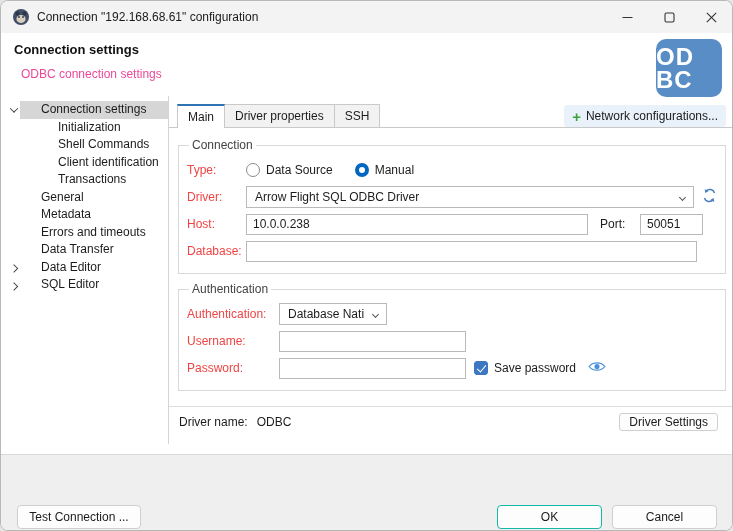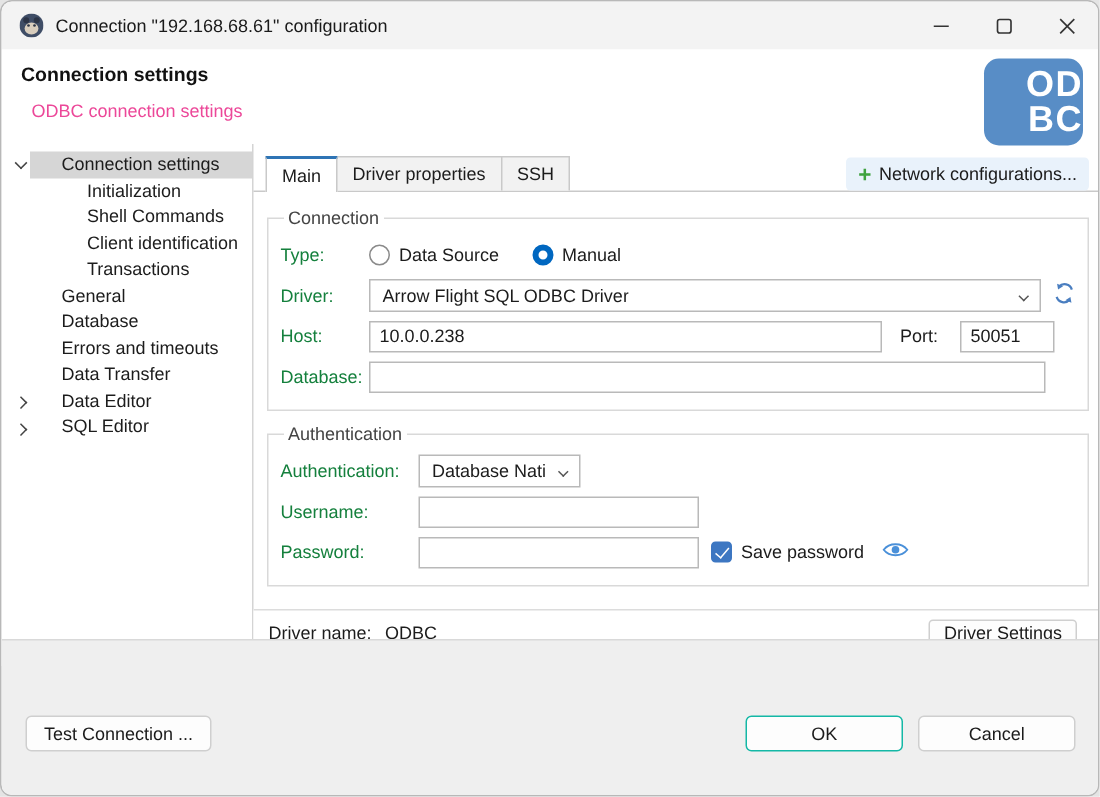--- a/index.html
+++ b/index.html
@@ -13,21 +13,21 @@
   .titlebar { height:32px; background:#f3f3f3; display:flex; align-items:center; padding-left:12px; }
   .app-icon { width:16px; height:16px; margin-right:8px; flex:0 0 auto; }
   .win-title { font-size:12px; color:#1a1a1a; flex:1 1 auto; }
   .win-controls { display:flex; height:32px; }
   .win-btn { width:42px; height:32px; border:0; background:transparent; display:flex; align-items:center; justify-content:center; cursor:default; }
   
   .header { height:63px; background:#fff; position:relative; }
   .h-title { position:absolute; left:13px; top:9px; font-size:13px; font-weight:700; color:#111; }
   .h-sub { position:absolute; left:20px; top:34px; font-size:12px; color:#ec4899; }
   .logo { position:absolute; right:10px; top:6px; width:66px; height:58px; background:#588dc6; border-radius:10px;
-          display:flex; flex-direction:column; align-items:flex-end; justify-content:center; z-index:5; }
+          display:flex; flex-direction:column; align-items:flex-start; justify-content:center; z-index:5; }
   .logo span { color:#fff; font-weight:700; font-size:24px; line-height:23px; letter-spacing:1px; }
   
   .body { display:flex; height:348px; background:#fff; }
   .sidebar { width:168px; flex:0 0 168px; border-right:1px solid #d4d4d4; padding-top:5px; }
   .trow { display:flex; align-items:center; height:17.5px; cursor:default; }
   .chevbox { width:12px; margin-left:7px; display:flex; align-items:center; justify-content:center; flex:0 0 12px; }
   .chev-down { width:6px; height:6px; border-right:1.3px solid #444; border-bottom:1.3px solid #444; transform:rotate(45deg) translate(-1px,-1px); }
   .chev-right { width:6px; height:6px; border-right:1.3px solid #444; border-bottom:1.3px solid #444; transform:rotate(-45deg) translate(-1px,1px); }
   .tlab { flex:1 1 auto; padding-left:21px; line-height:17.5px; white-space:nowrap; }
   .tlab.lv2 { padding-left:38px; }
@@ -40,21 +40,21 @@
          background:#f2f2f2; margin-right:-1px; position:relative;margin-top:44px; }
   .tab.selected { background:#fff; border-top:2px solid #2e74b5; height:24px; margin-bottom:-1px; z-index:2; }
   .netconf { position:absolute; right:6px; top:1px; height:22px; display:flex; align-items:center; gap:5px;
              background:#e9f2fb; border:0; border-radius:3px; padding:0 8px; font-size:12px; color:#1b1b1b; cursor:default;
              font-family:inherit; }
   .plus { color:#3fa23f; font-size:15px; font-weight:700; line-height:1; }
   
   fieldset.grp { border:1px solid #d9d9d9; margin:10px 0 0 1px; padding:2px 8px 6px 8px; }
   fieldset.grp legend { font-size:12px; color:#444; padding:0 3px; margin-left:2px; }
   .frow { display:flex; align-items:center; margin:5px 0; height:22px; }
-  .flabel { width:59px; flex:0 0 59px; color:#15803d; }
+  .flabel { width:59px; flex:0 0 59px; color:#ef4444; }
   .flabel.wide { width:92px; flex:0 0 92px; }
   input.tx { height:21px; border:1px solid #b9b9b9; background:#fff; font-family:inherit; font-size:12px; padding:0 6px; color:#1c1c1c; }
   .grow { flex:1 1 auto; }
   .combo { position:relative; height:22px; border:1px solid #b9b9b9; background:#fff; display:flex; align-items:center; padding:0 22px 0 8px; }
   .combo .cv { white-space:nowrap; overflow:hidden; }
   .dd-arrow { position:absolute; right:8px; top:8px; width:5px; height:5px; border-right:1.2px solid #555; border-bottom:1.2px solid #555; transform:rotate(45deg); }
   .radio { width:14px; height:14px; border-radius:50%; border:1px solid #8a8a8a; background:#fff; margin-right:6px; flex:0 0 14px; }
   .radio.checked { border:4px solid #0067c0; }
   .rlabel { margin-right:22px; }
   .sync-icon { margin-left:8px; flex:0 0 auto; cursor:default; }
@@ -64,21 +64,21 @@
   .eye { margin-left:12px; cursor:default; }
   
   .info-row { margin-top:26px; padding-left:4px; display:flex; align-items:center; gap:9px; }
   .link { color:#4a8fd4; text-decoration:underline; cursor:default; }
   .drv-strip { position:absolute; left:0; right:0; top:310px; height:31px; border-top:1px solid #dcdcdc;
                display:flex; align-items:center; padding:0 14px 0 10px; background:#fff; }
   .drv-val { margin-left:9px; }
   .btn { font-family:inherit; font-size:12px; color:#1b1b1b; background:#fdfdfd; border:1px solid #cfcfcf; border-radius:3px;
          height:18px; padding:0 9px; margin-left:auto; cursor:default; }
   
-  .footer { position:absolute; left:0; right:0; bottom:0; height:104px; background:#efefef; border-top:1px solid #d9d9d9; }
+  .footer { position:absolute; left:0; right:0; bottom:0; height:76px; background:#efefef; border-top:1px solid #d9d9d9; }
   .fbtn { position:absolute; top:50px; height:24px; font-family:inherit; font-size:12px; color:#1b1b1b;
           background:#fdfdfd; border:1px solid #cfcfcf; border-radius:4px; cursor:default; }
   .fbtn.test { left:16px; width:124px; }
   .fbtn.ok { left:496px; width:105px; border:1px solid #14b8a6; }
   .fbtn.cancel { left:611px; width:105px; }
 </style>
 </head>
 <body>
 
 <div class="window">
@@ -148,21 +148,21 @@
       <div class="trow">
         <span class="chevbox"></span>
         <span class="tlab lv2">Transactions</span>
       </div>
       <div class="trow">
         <span class="chevbox"></span>
         <span class="tlab">General</span>
       </div>
       <div class="trow">
         <span class="chevbox"></span>
-        <span class="tlab">Database</span>
+        <span class="tlab">Metadata</span>
       </div>
       <div class="trow">
         <span class="chevbox"></span>
         <span class="tlab">Errors and timeouts</span>
       </div>
       <div class="trow">
         <span class="chevbox"></span>
         <span class="tlab">Data Transfer</span>
       </div>
       <div class="trow">

